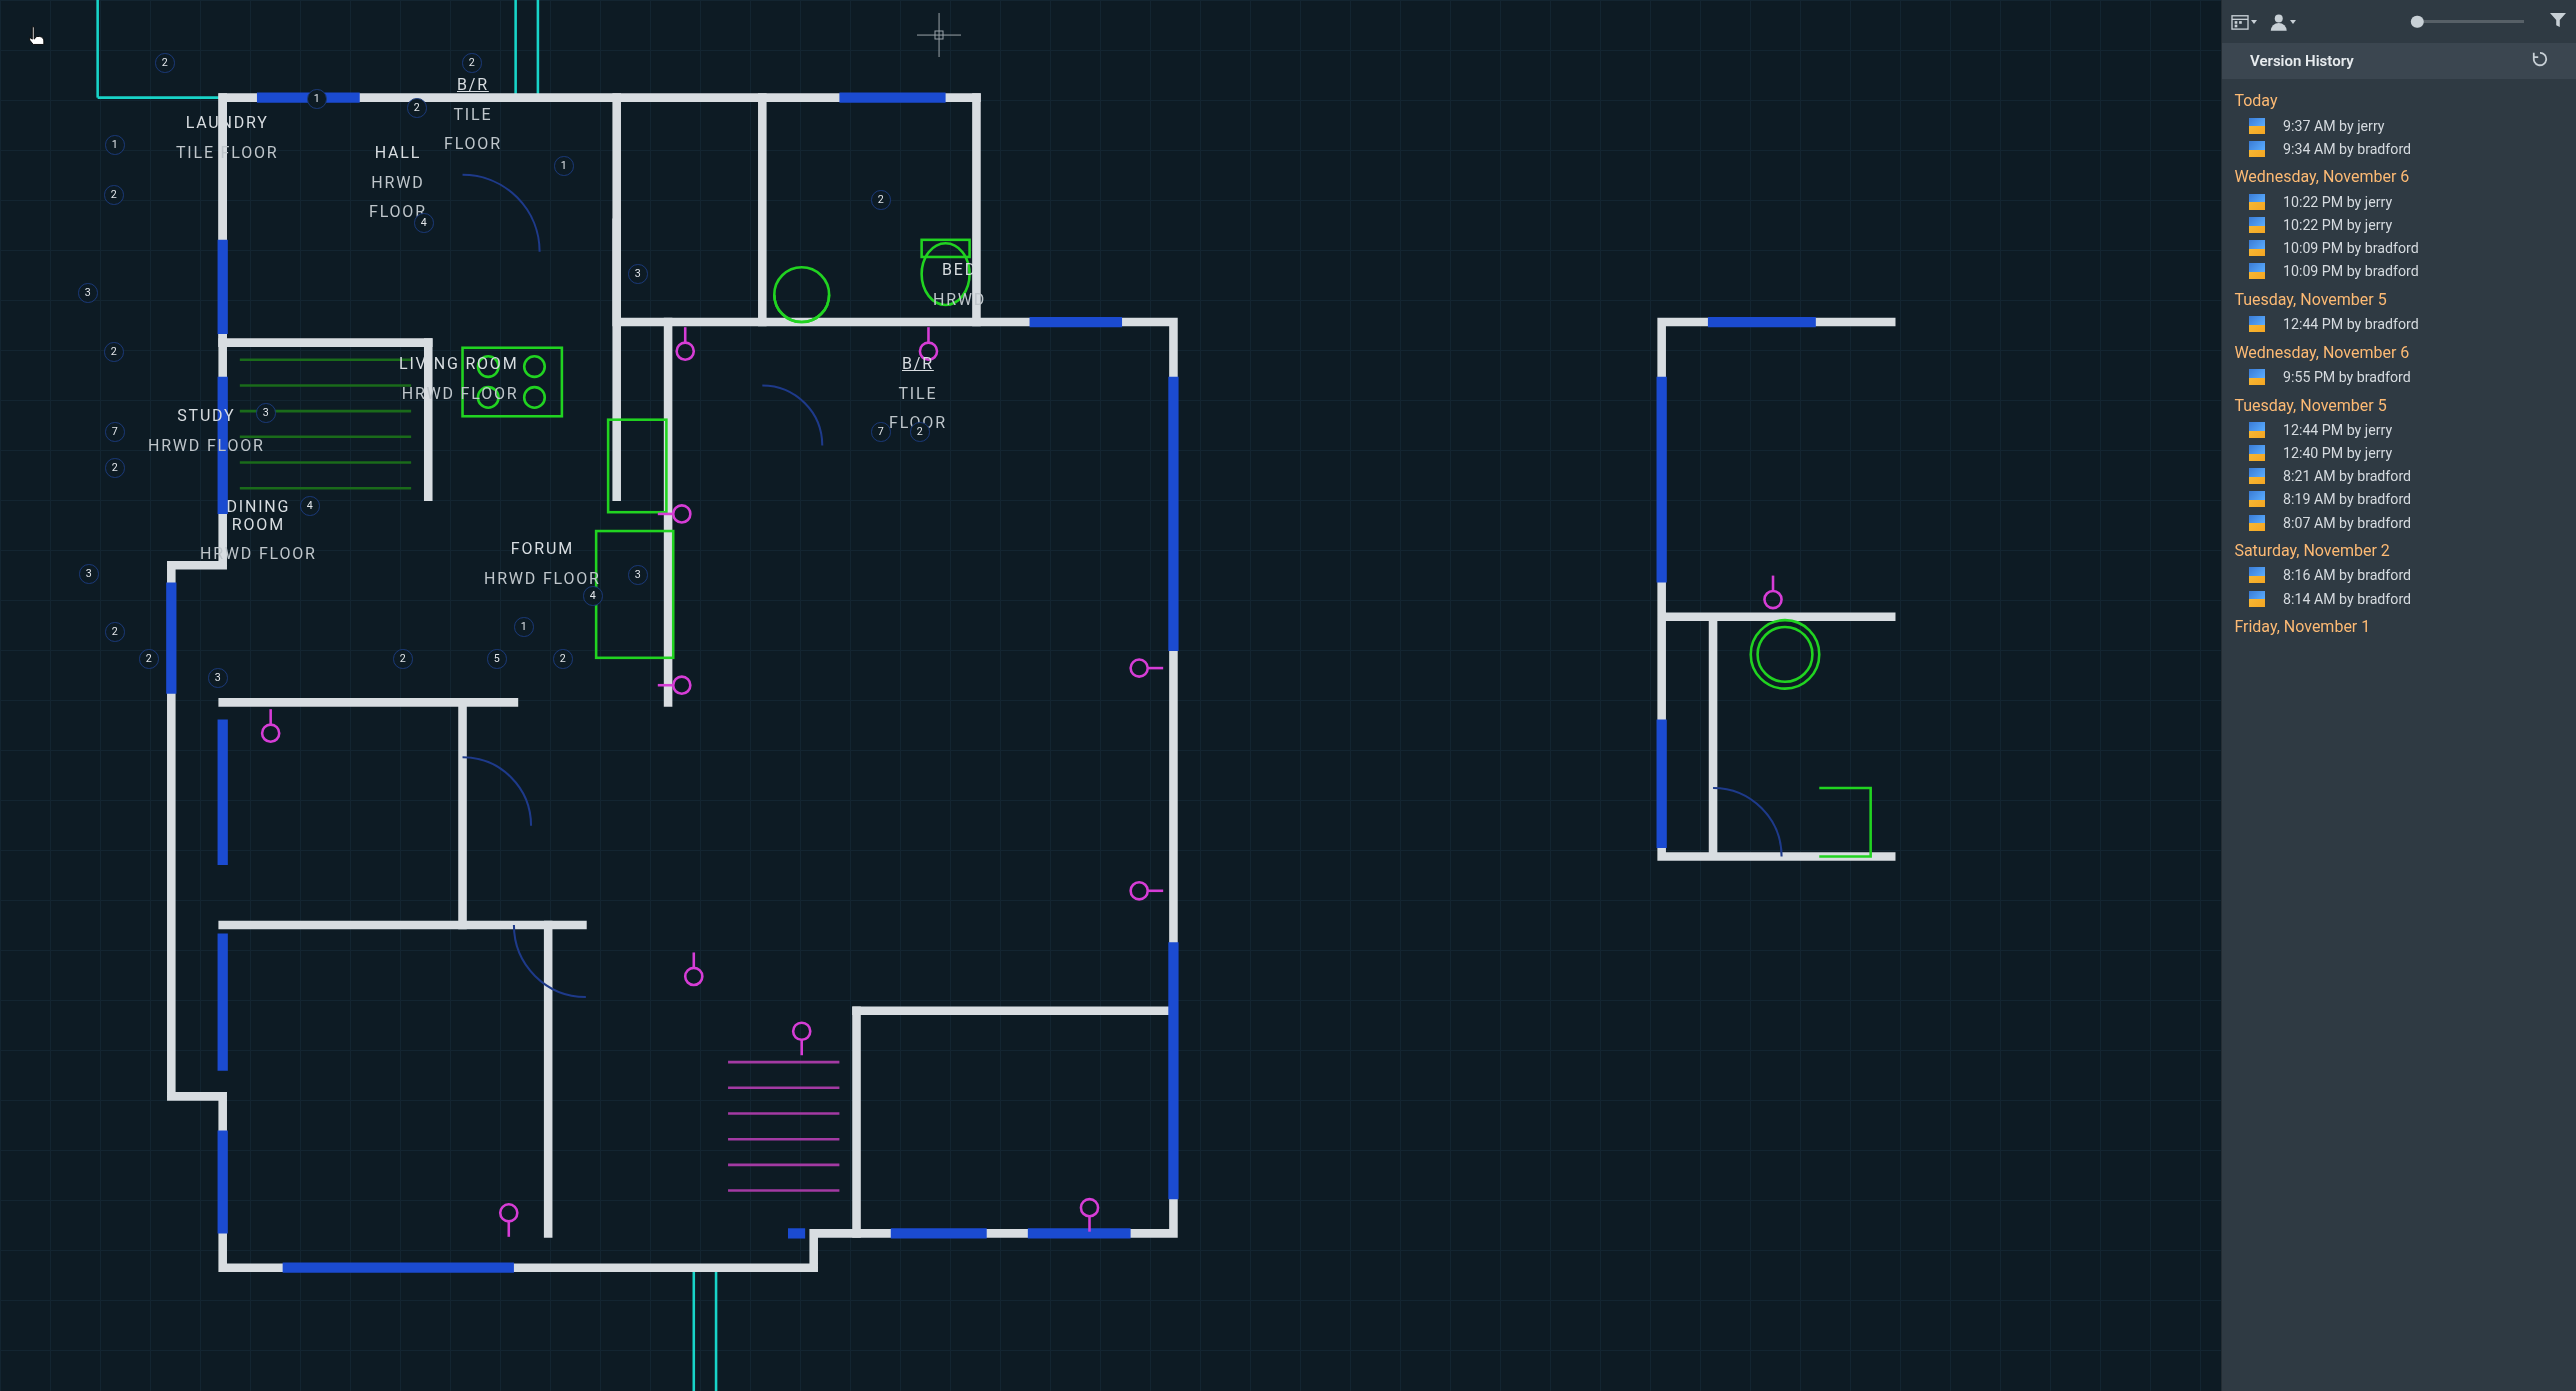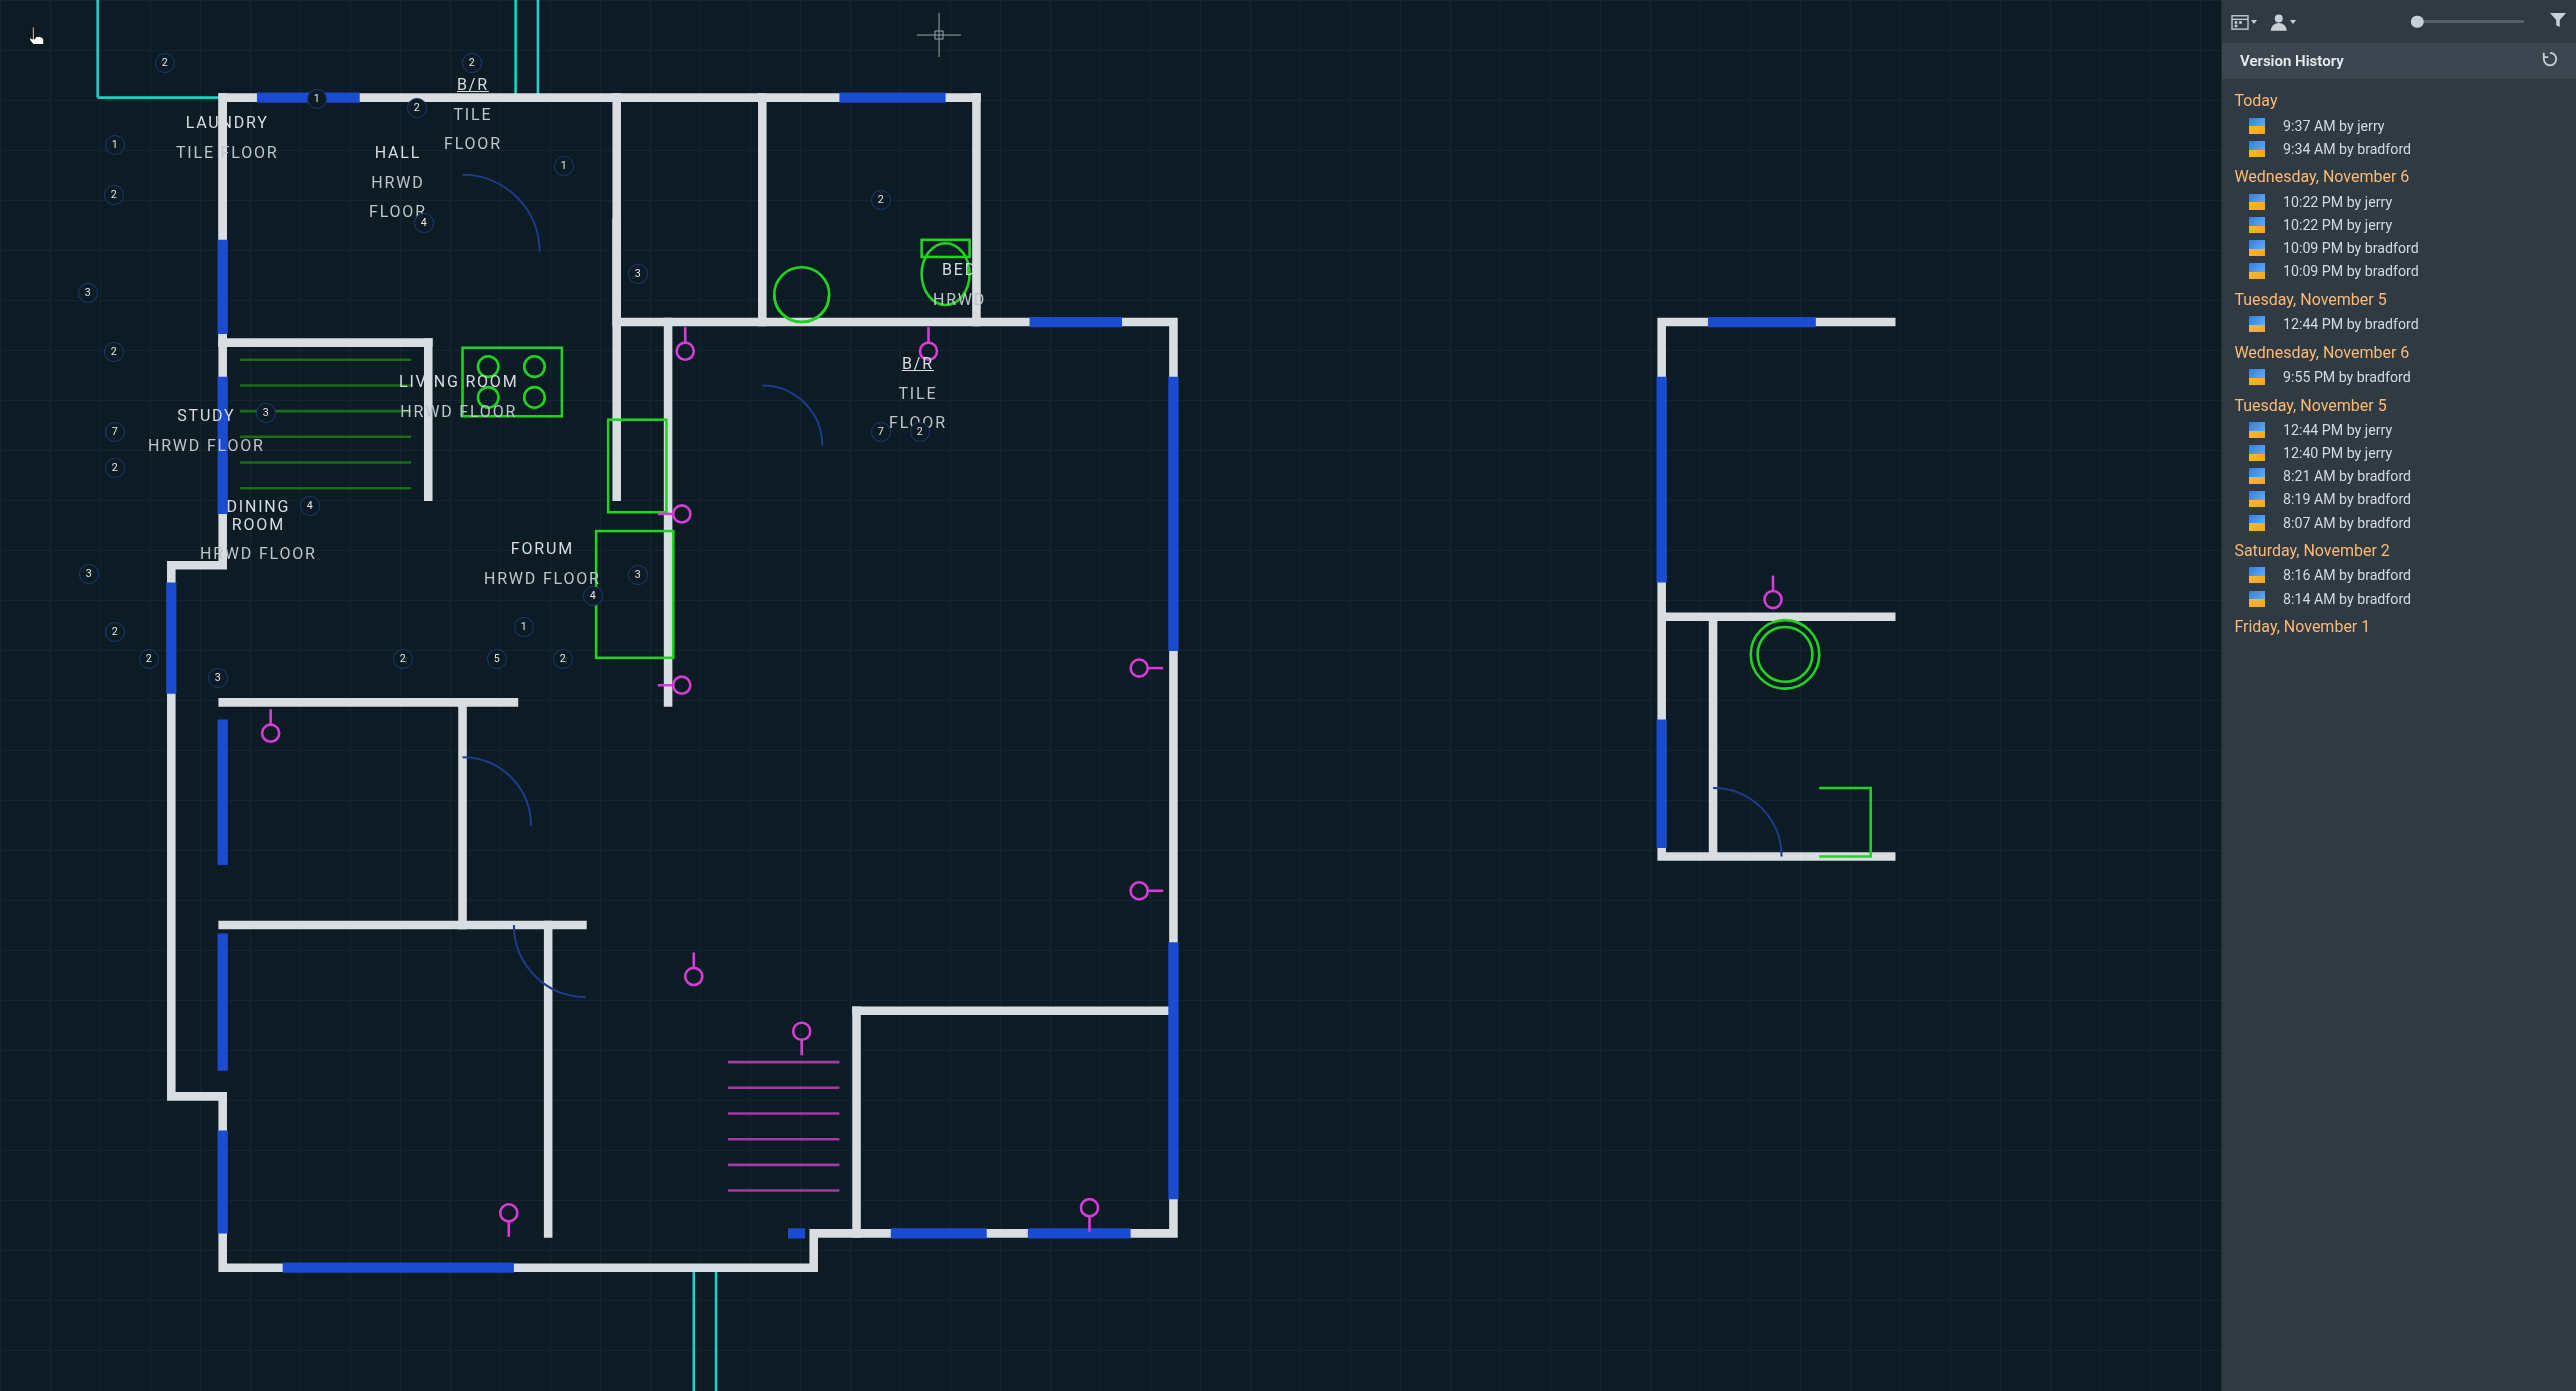--- a/index.html
+++ b/index.html
@@ -121,21 +121,21 @@
     border-radius: 50%;
     background: #c8d0d6;
     transform: translate(-50%, -50%);
   }
   .filter-btn { margin-left: 12.4px; cursor: pointer; }
 
   .panel-header {
     height: 36px;
     background: #3b4650;
     display: flex; align-items: center;
-    padding: 0 18px;
+    padding: 0 28px;
     font-weight: 600;
     font-size: 15px;
     color: #e7ebee;
   }
   .panel-header .spacer { flex: 1; }
   .refresh-btn { cursor: pointer; color: #c8d0d6; }
 
   .panel-body {
     flex: 1;
     overflow-y: auto;
@@ -341,21 +341,21 @@
         <path d="M270 442 A40 40 0 0 1 310 482"></path>
         <path d="M445 225 A35 35 0 0 1 480 260"></path>
         <path d="M1000 460 A40 40 0 0 1 1040 500"></path>
       </g>
     </svg>
 
     <div id="room-labels">
         <div class="room-label" style="left: 176px; top: 114px;"><span>LAUNDRY</span><span class="sub">TILE  FLOOR</span></div>
         <div class="room-label" style="left: 444px; top: 76px;"><span style="text-decoration:underline">B/R</span><span class="sub">TILE</span><span class="sub">FLOOR</span></div>
         <div class="room-label" style="left: 369px; top: 144px;"><span>HALL</span><span class="sub">HRWD</span><span class="sub">FLOOR</span></div>
-        <div class="room-label" style="left: 399px; top: 373px;"><span>LIVING  ROOM</span><span class="sub">HRWD  FLOOR</span></div>
+        <div class="room-label" style="left: 399px; top: 355px; text-align: right;"><span>LIVING  ROOM</span><span class="sub">HRWD  FLOOR</span></div>
         <div class="room-label" style="left: 148px; top: 407px;"><span>STUDY</span><span class="sub">HRWD  FLOOR</span></div>
         <div class="room-label" style="left: 200px; top: 498px;"><span>DINING</span><br><span>ROOM</span><span class="sub">HRWD  FLOOR</span></div>
         <div class="room-label" style="left: 484px; top: 540px;"><span>FORUM</span><span class="sub">HRWD  FLOOR</span></div>
         <div class="room-label" style="left: 933px; top: 261px;"><span>BED</span><span class="sub">HRWD</span></div>
         <div class="room-label" style="left: 889px; top: 355px;"><span style="text-decoration:underline">B/R</span><span class="sub">TILE</span><span class="sub">FLOOR</span></div>
       </div>
 
     <div id="dim-tags">
         <div class="dim-tag" style="left: 155px; top: 53px;">2</div>
         <div class="dim-tag" style="left: 462px; top: 53px;">2</div>

